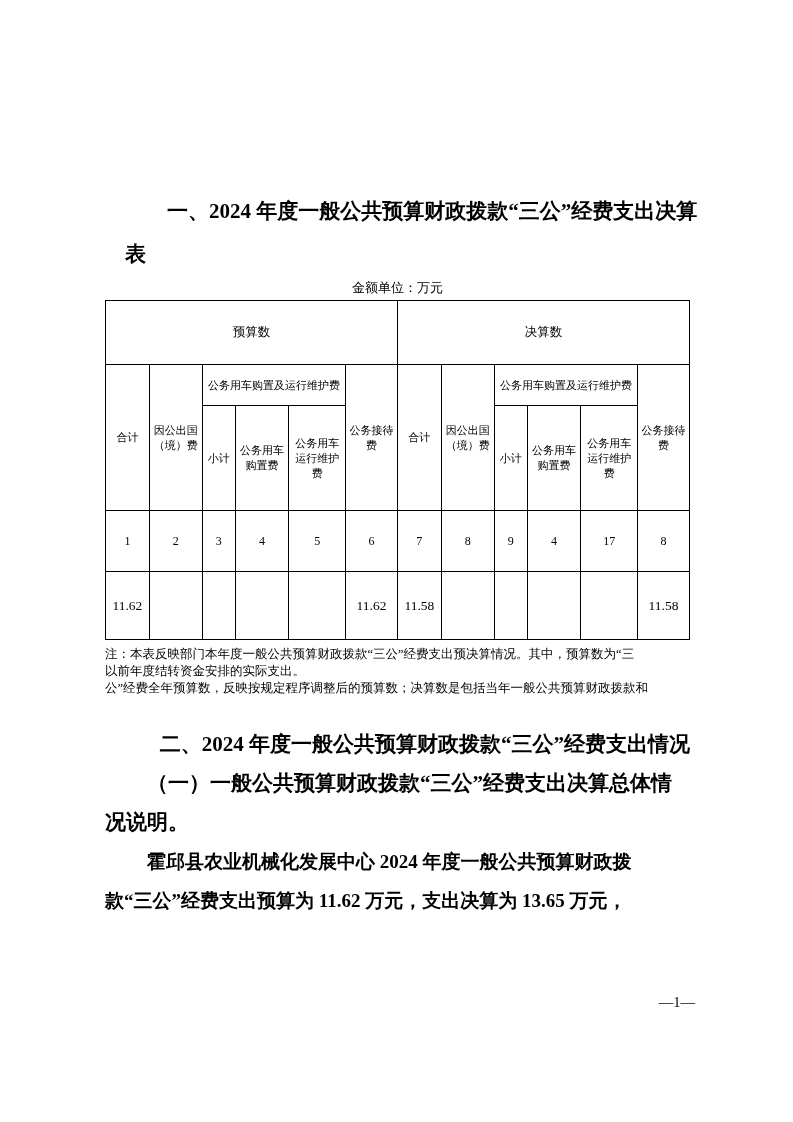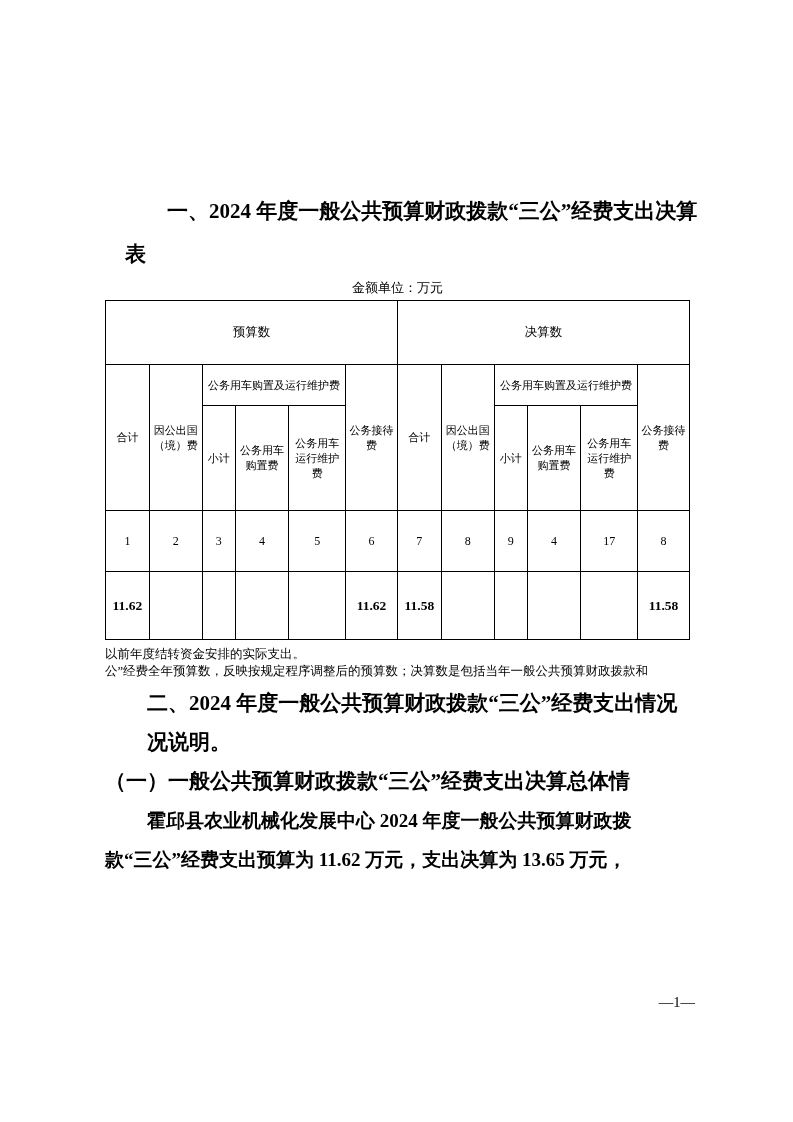--- a/index.html
+++ b/index.html
@@ -61,30 +61,30 @@
     line-height: 15px;
     padding: 13px 2px;
     word-break: break-all;
     overflow: hidden;
   }
   tr.r1 td { height: 37px; font-size: 12.5px; }
   tr.r2 td { height: 38px; }
   tr.r2 td.vehicle { white-space: nowrap; padding: 1px 0; }
   tr.r3 td { height: 78px; }
   tr.r4 td { height: 34px; font-size: 12px; }
-  tr.r5 td { height: 41px; font-size: 13.5px; font-weight: bold; }
+  tr.r5 td { height: 41px; font-size: 13.5px; }
 
   .note {
     font-size: 12.5px;
     line-height: 17px;
     margin-top: 6px;
   }
   .note .line { white-space: nowrap; }
 
-  .s2-heading { margin-top: 4px; }
+  .s2-heading { margin-top: 28px; text-align: right; }
 
   .page-number {
     position: absolute;
     top: 992px;
     right: 98px;
     font-size: 14.5px;
     line-height: 20px;
   }
 </style>
 </head>
@@ -163,31 +163,32 @@
         <td></td>
         <td></td>
         <td></td>
         <td></td>
         <td>11.58</td>
       </tr>
     </tbody>
   </table>
 
   <div class="note">
+    <div class="line">注：本表反映部门本年度一般公共预算财政拨款“三公”经费支出预决算情况。其中，预算数为“三</div>
     <div class="line">以前年度结转资金安排的实际支出。</div>
     <div class="line">公”经费全年预算数，反映按规定程序调整后的预算数；决算数是包括当年一般公共预算财政拨款和</div>
   </div>
 
   <div class="sec-heading s2 s2-heading indent-first">
     <div class="line">二、2024 年度一般公共预算财政拨款“三公”经费支出情况</div>
   </div>
 
   <div class="sec-heading s2 indent-first">
+    <div class="line">（一）一般公共预算财政拨款“三公”经费支出决算总体情</div>
     <div class="line">况说明。</div>
-    <div class="line">（一）一般公共预算财政拨款“三公”经费支出决算总体情</div>
   </div>
 
   <div class="para indent-first">
     <div class="line">霍邱县农业机械化发展中心 2024 年度一般公共预算财政拨</div>
     <div class="line">款“三公”经费支出预算为 11.62 万元，支出决算为 13.65 万元，</div>
   </div>
 
   <div class="page-number">—1—</div>
 
 </div>

